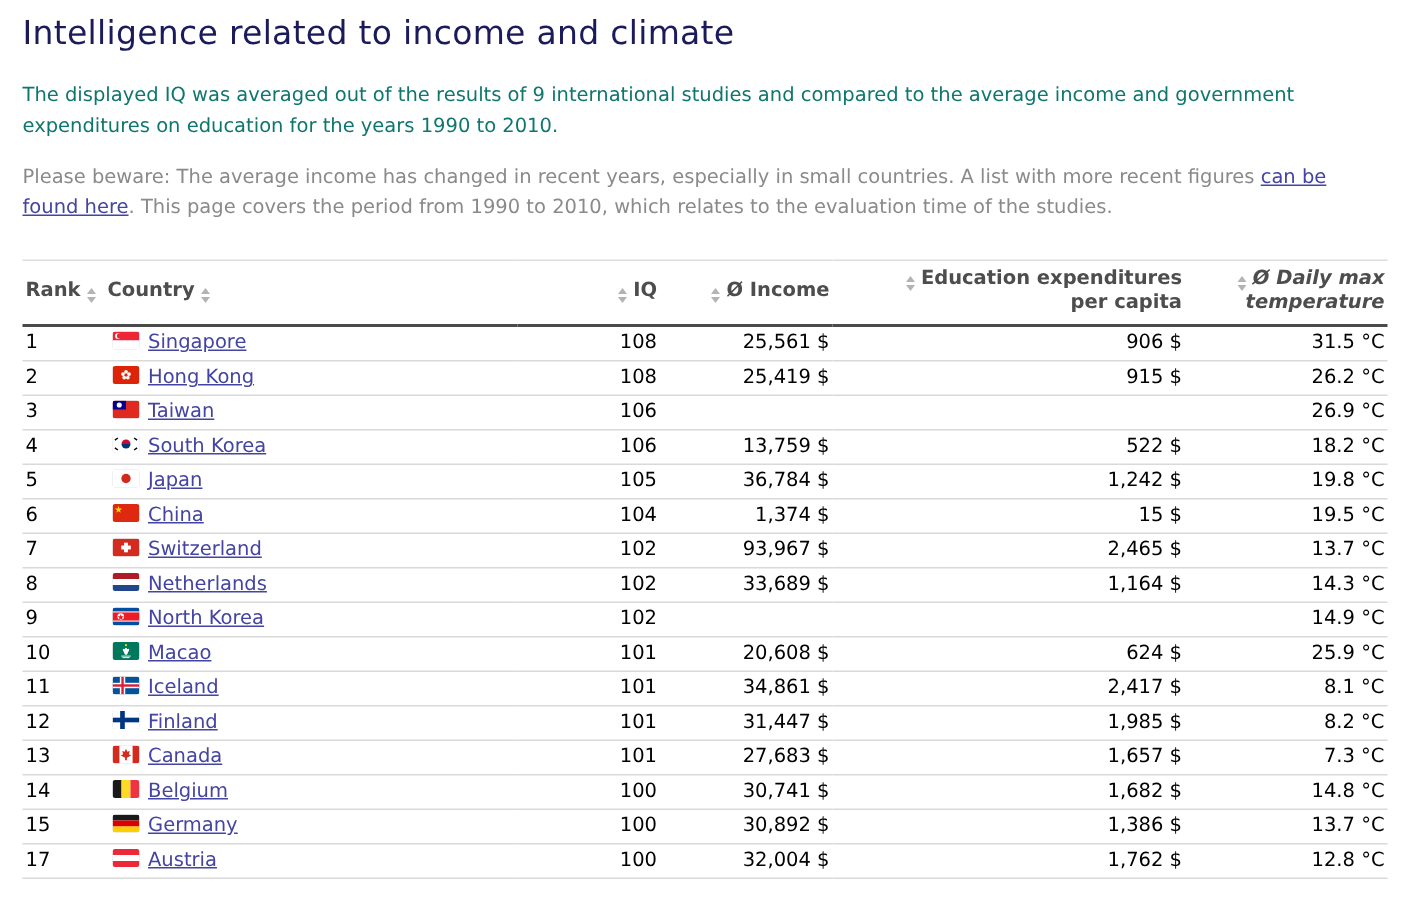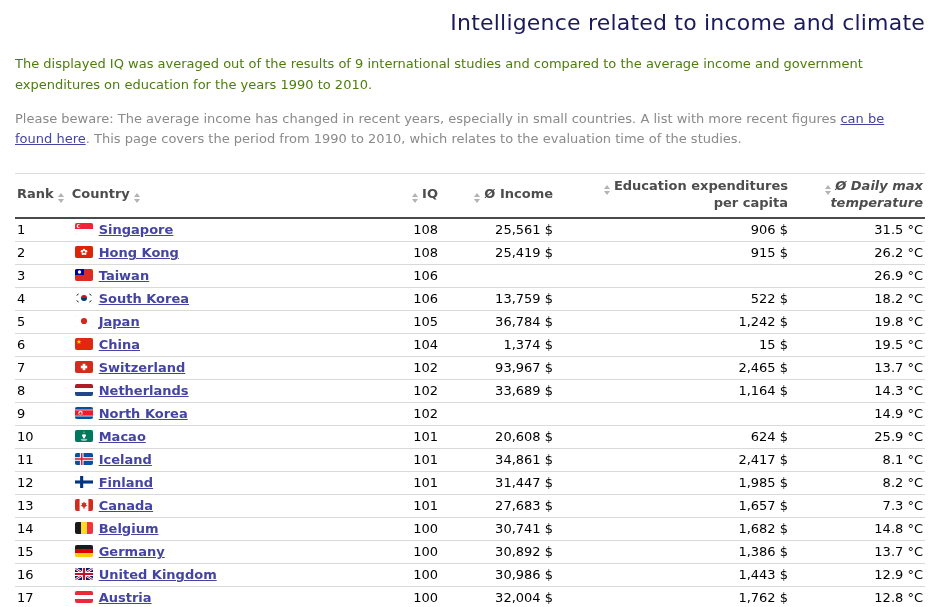--- a/index.html
+++ b/index.html
@@ -6,24 +6,24 @@
   html, body { margin: 0; padding: 0; background: #fff; }
   body {
     width: 940px; height: 607px; overflow: hidden;
     font-family: "DejaVu Sans", "Liberation Sans", sans-serif;
     color: #000;
   }
   .container { padding: 8px 15px 0 15px; }
 
   h1.page-title {
     font-size: 22px; font-weight: normal; letter-spacing: 0.2px;
-    color: #1b1b5c; margin: 2px 0 12px 0; text-align: right;
+    color: #1b1b5c; margin: 2px 0 12px 0;
   }
   p.intro {
-    font-size: 13px; line-height: 1.6; color: #4d7c0f;
+    font-size: 13px; line-height: 1.6; color: #0f766e;
     margin: 19px 0 0 0; max-width: 912px;
   }
   p.notice {
     font-size: 13px; line-height: 1.55; color: #8a8a8a;
     margin: 13px 0 14px 0; max-width: 890px;
   }
   a.inline-link, a.country-link {
     color: #4444a2; text-decoration: underline; cursor: pointer;
   }
 
@@ -50,21 +50,21 @@
   .sort i { display: block; width: 0; height: 0;
     border-left: 3.5px solid transparent; border-right: 3.5px solid transparent; }
   .sort .up   { border-bottom: 4px solid #b3b3b3; }
   .sort .down { border-top: 4px solid #b3b3b3; }
 
   tbody td {
     padding: 3px 2px; border-bottom: 1px solid #d9d9d9;
     line-height: 16px; vertical-align: middle; white-space: nowrap;
   }
   tbody td.num { text-align: right; }
-  td.country-cell { padding-left: 2px; font-weight: bold; }
+  td.country-cell { padding-left: 2px; }
 
   .flag {
     display: inline-block; width: 18px; height: 12px;
     border-radius: 2px; overflow: hidden; margin: 0 6px 0 3px;
     vertical-align: -1px; box-shadow: inset 0 0 0 0.5px rgba(0,0,0,0.25);
   }
   .flag svg { display: block; }
 </style>
 </head>
 <body>
@@ -298,34 +298,20 @@
                 <rect width="18" height="4" fill="#1a1a1a"></rect>
                 <rect y="4" width="18" height="4" fill="#dd0000"></rect>
                 <rect y="8" width="18" height="4" fill="#ffce00"></rect>
               </svg></span><a class="country-link b-country">Germany</a></td>
     <td class="num b-iq">100</td>
     <td class="num b-income">30,892 $</td>
     <td class="num b-education">1,386 $</td>
     <td class="num b-temp">13.7 °C</td>
   </tr>
         <tr>
-    <td class="rank-cell"><span class="b-rank">16</span></td>
-    <td class="country-cell"><span class="flag"><svg xmlns="http://www.w3.org/2000/svg" viewBox="0 0 18 12" width="18" height="12">
-                <rect width="18" height="12" fill="#012169"></rect>
-                <path d="M0,0 L18,12 M18,0 L0,12" stroke="#fff" stroke-width="2.4"></path>
-                <path d="M0,0 L18,12 M18,0 L0,12" stroke="#c8102e" stroke-width="1"></path>
-                <path d="M9,0 V12 M0,6 H18" stroke="#fff" stroke-width="4"></path>
-                <path d="M9,0 V12 M0,6 H18" stroke="#c8102e" stroke-width="2.2"></path>
-              </svg></span><a class="country-link b-country">United Kingdom</a></td>
-    <td class="num b-iq">100</td>
-    <td class="num b-income">30,986 $</td>
-    <td class="num b-education">1,443 $</td>
-    <td class="num b-temp">12.9 °C</td>
-  </tr>
-        <tr>
     <td class="rank-cell"><span class="b-rank">17</span></td>
     <td class="country-cell"><span class="flag"><svg xmlns="http://www.w3.org/2000/svg" viewBox="0 0 18 12" width="18" height="12">
                 <rect width="18" height="4" fill="#ed2939"></rect>
                 <rect y="4" width="18" height="4" fill="#fff"></rect>
                 <rect y="8" width="18" height="4" fill="#ed2939"></rect>
               </svg></span><a class="country-link b-country">Austria</a></td>
     <td class="num b-iq">100</td>
     <td class="num b-income">32,004 $</td>
     <td class="num b-education">1,762 $</td>
     <td class="num b-temp">12.8 °C</td>

